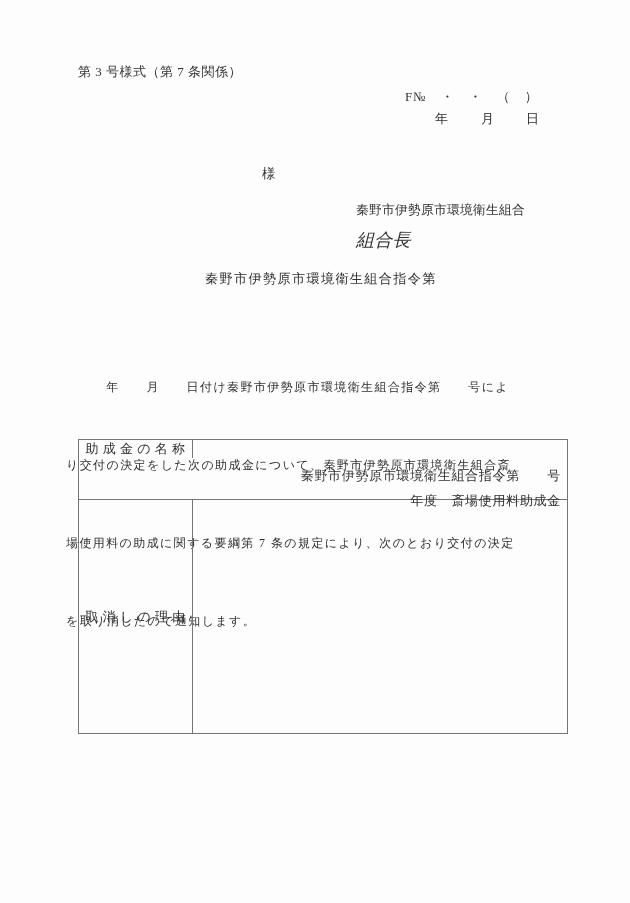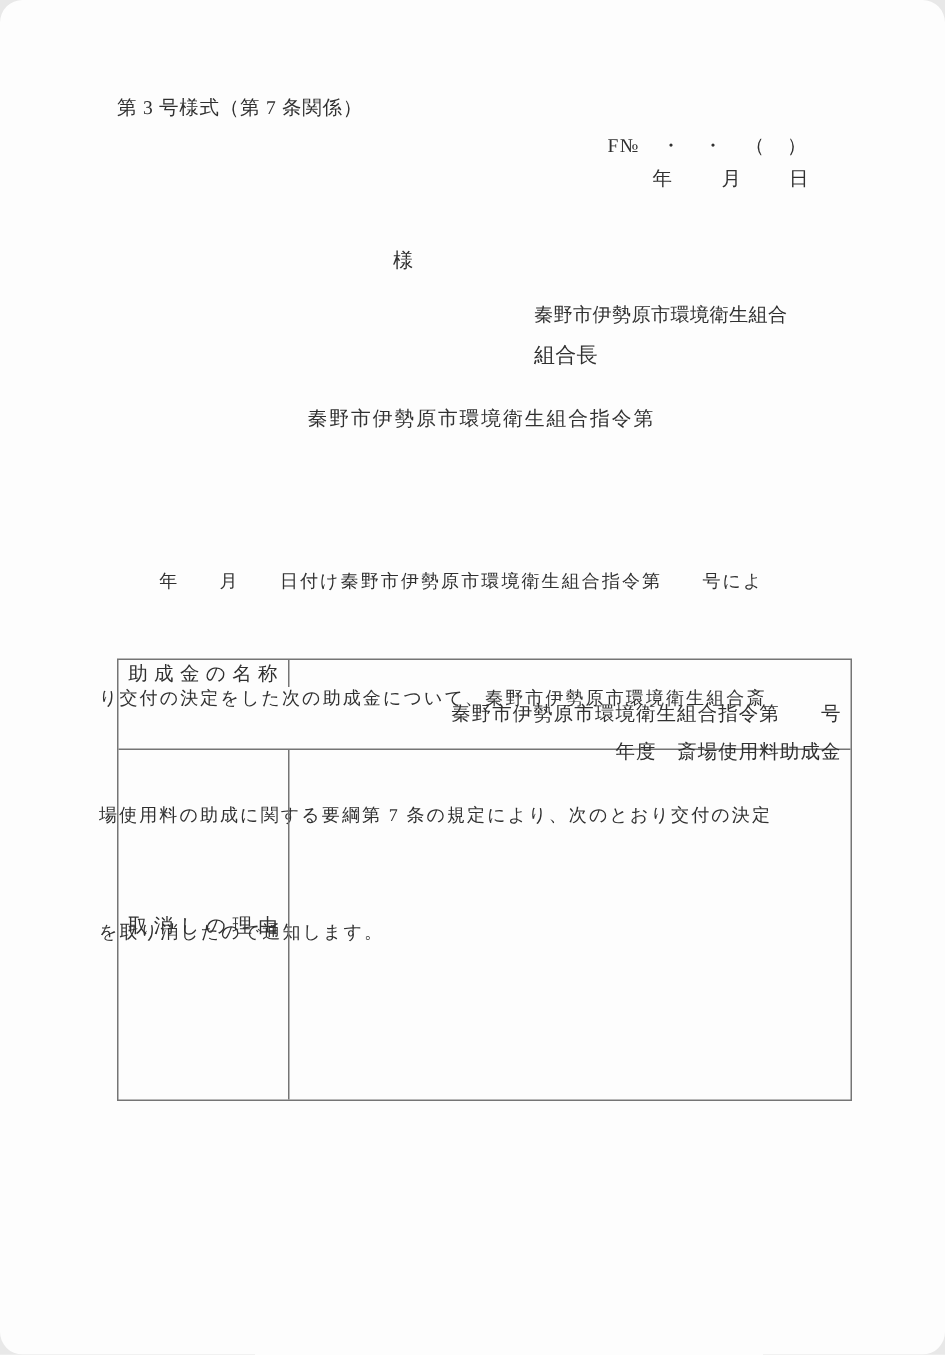--- a/index.html
+++ b/index.html
@@ -9,21 +9,20 @@
   }
   .page {
     position: relative;
     width: 630px;
     height: 903px;
     margin: 0 auto;
     background: #fdfdfd;
     font-family: "Liberation Serif", "DejaVu Serif", serif;
     color: #303030;
     overflow: hidden;
-    border-radius: 15px;
   }
   .abs { position: absolute; white-space: pre; }
 
   .form-label {
     left: 78px; top: 63px;
     font-size: 13px;
     letter-spacing: 0.5px;
   }
   .fno-line {
     left: 405px; top: 88px;
@@ -39,22 +38,23 @@
     left: 262px; top: 165px;
     font-size: 13.5px;
   }
   .sender-org {
     left: 356px; top: 202px;
     font-size: 12.8px;
     letter-spacing: 0.2px;
   }
   .sender-title {
     left: 356px; top: 228px;
-    font-size: 14px;
+    font-size: 18px;
     letter-spacing: 0.2px;
+    font-style: italic;
   }
   .doc-title {
     left: 205px; top: 270px;
     font-size: 13.2px;
     letter-spacing: 1.3px;
   }
   .body-text {
     left: 66px; top: 322px;
     width: 482px;
     font-size: 12px;

